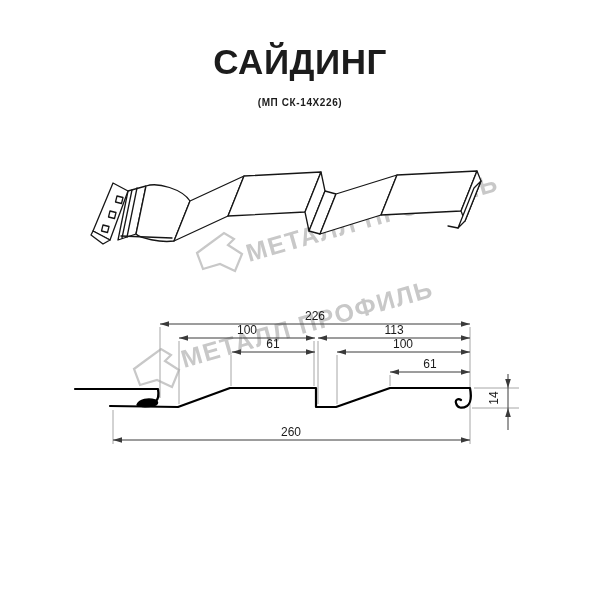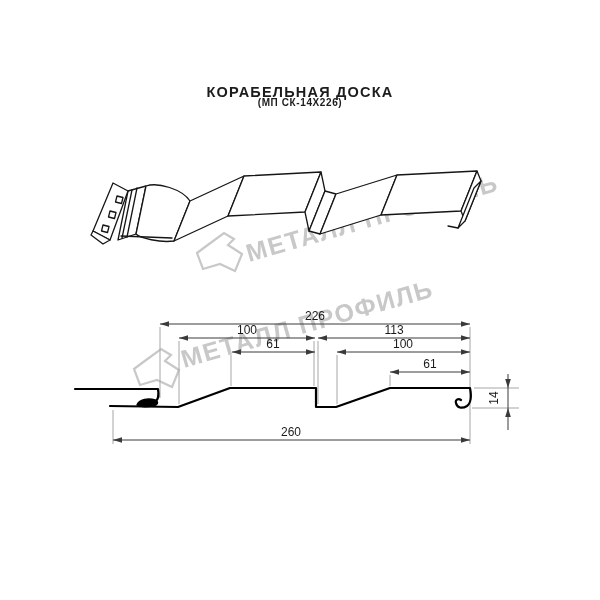--- a/index.html
+++ b/index.html
@@ -12,21 +12,21 @@
   .footer{top:529px;font-size:14.5px;font-weight:700;letter-spacing:.6px;}
   svg{position:absolute;left:0;top:0;}
   .dimtxt{font-size:12px;fill:#1b1b1b;}
   .wmtxt{font-size:25px;font-weight:700;letter-spacing:1.5px;}
 </style>
 </head>
 <body>
 
 <div class="page">
 
-  <div class="hdr subtitle">КОРАБЕЛЬНАЯ ДОСКА</div>
+  <div class="hdr title">САЙДИНГ</div>
   <div class="hdr model">(МП СК-14Х226)</div>
 
   <svg width="600" height="600" viewBox="0 0 600 600">
 
     <g>
       <path d="M205,247 L224,233 L234,239 L228,245 L242,254 L235,271 L220,264 L203,269 L197,253 Z" fill="none" stroke-width="2.2" stroke="#c8c8c8"></path>
       <text class="wmtxt" transform="translate(249,262) rotate(-16)" fill="#c8c8c8">МЕТАЛЛ ПРОФИЛЬ</text>
     </g>
 
     <g stroke="#161616" stroke-width="1.3" fill="#ffffff" stroke-linejoin="round" stroke-linecap="round">

